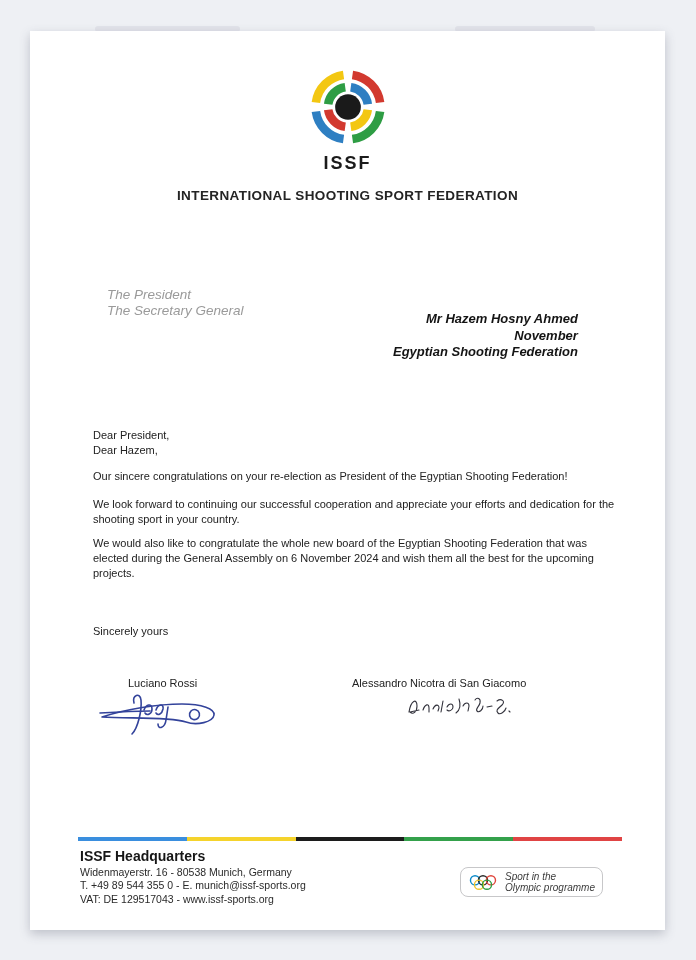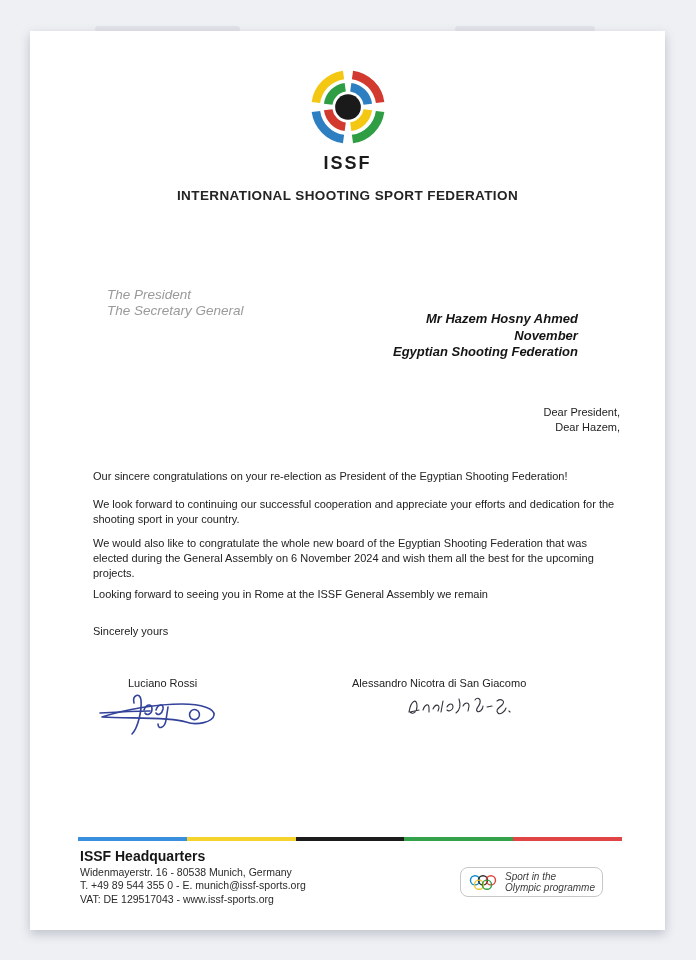--- a/index.html
+++ b/index.html
@@ -78,21 +78,21 @@
     text-align: right;
   }
   .body-text {
     position: absolute;
     left: 63px;
     width: 527px;
     font-size: 11px;
     line-height: 15px;
     color: #222222;
   }
-  .salutation   { top: 374px; text-align: right; }
+  .salutation   { top: 397px; }
   .para-1       { top: 438px; }
   .para-2       { top: 466px; }
   .para-3       { top: 505px; }
   .para-4       { top: 556px; }
   .closing-line { top: 593px; }
   .body-text p { margin: 0; }
   .sig-name {
     position: absolute;
     top: 646px;
     font-size: 11px;
@@ -196,23 +196,20 @@
       <div>Dear Hazem,</div>
     </div>
     <div class="body-text para-1">
         <p>Our sincere congratulations on your re-election as President of the Egyptian Shooting Federation!</p>
       </div>
     <div class="body-text para-2">
         <p>We look forward to continuing our successful cooperation and appreciate your efforts and dedication for the shooting sport in your country.</p>
       </div>
     <div class="body-text para-3">
         <p>We would also like to congratulate the whole new board of the Egyptian Shooting Federation that was elected during the General Assembly on 6 November 2024 and wish them all the best for the upcoming projects.</p>
-      </div>
-    <div class="body-text para-4">
-        <p>Looking forward to seeing you in Rome at the ISSF General Assembly we remain</p>
       </div>
     <div class="body-text closing-line">Sincerely yours</div>
 
     <div class="sig-name sig-name-1">Luciano Rossi</div>
     <div class="sig-name sig-name-2">Alessandro Nicotra di San Giacomo</div>
 
     <svg class="signature-svg signature-1" width="130" height="55" viewBox="0 0 130 55">
       <g fill="none" stroke-width="1.6" stroke-linecap="round" style="stroke: rgb(51, 67, 155);">
         <path d="M4 31 C 28 23 60 18 84 18 C 104 18 117 23 116 29 C 115 36 99 40 88 36 C 70 30 28 33 4 31"></path>
         <path d="M36 17 C 34 9 42 6 43 14 C 44 24 40 42 34 48"></path>

